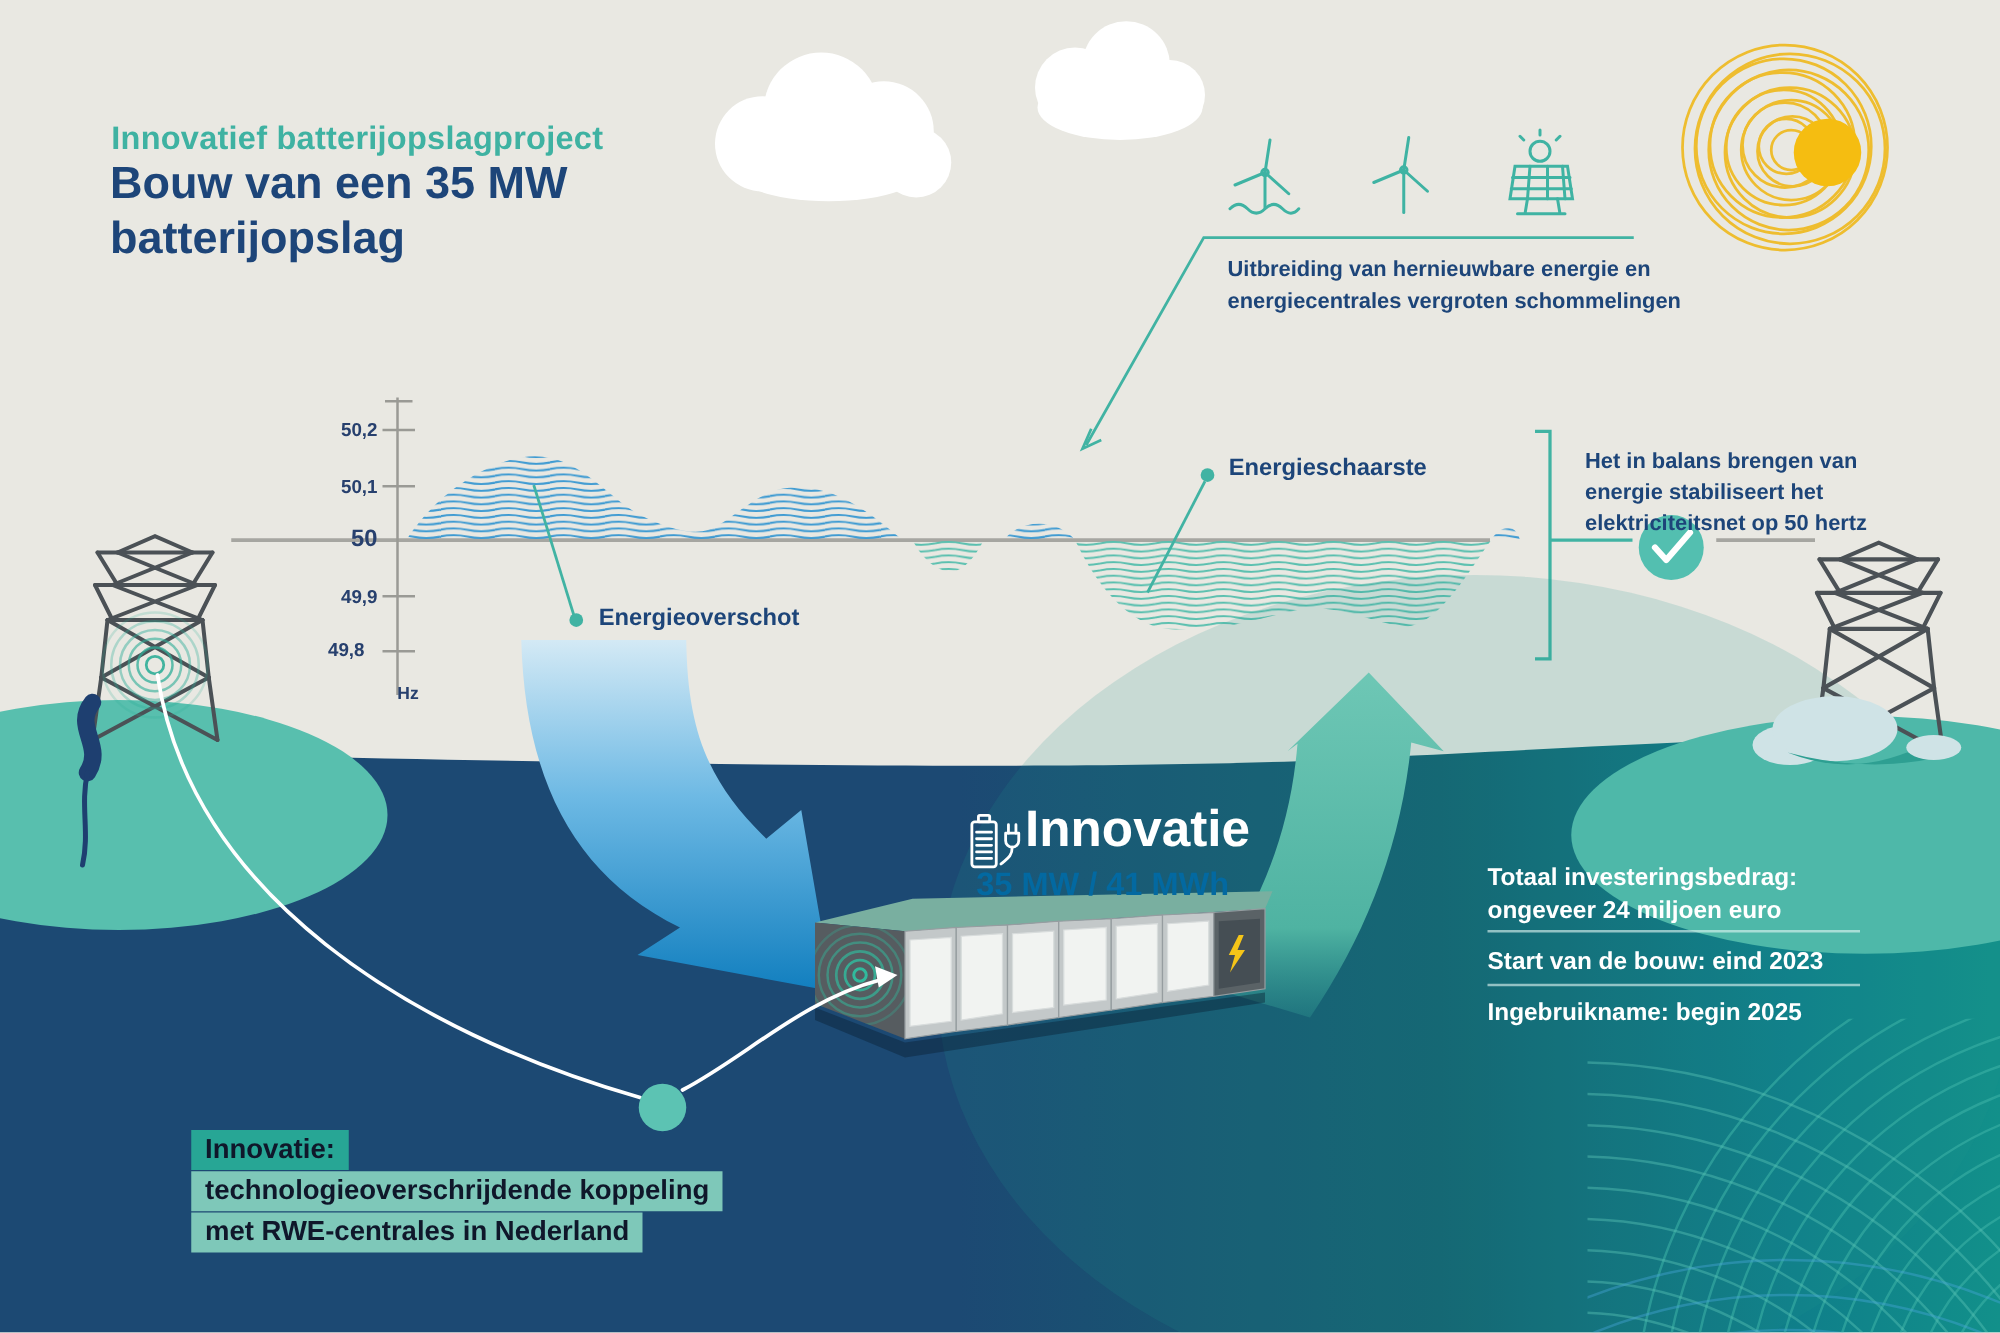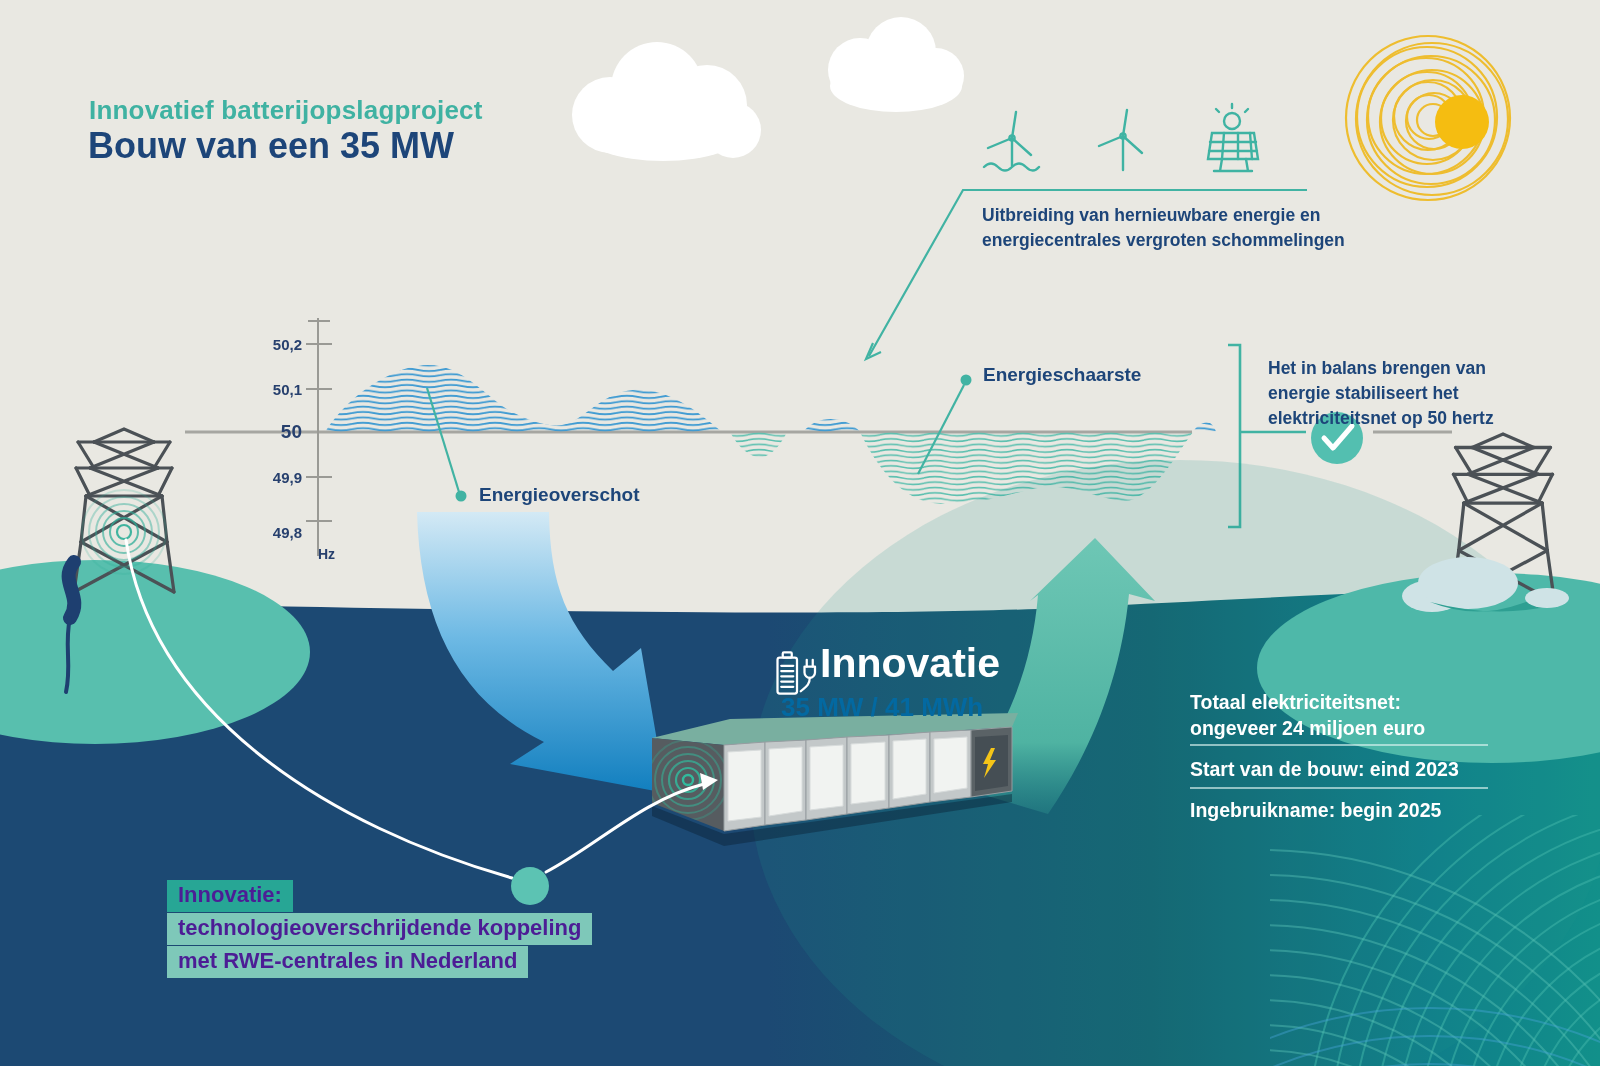--- a/index.html
+++ b/index.html
@@ -20,30 +20,30 @@
   .lbl-schaarste{left:983px;top:364px;}
   .site-name{left:820px;top:640px;font-size:41px;font-weight:700;color:#ffffff;}
   .site-cap{left:781px;top:692px;font-size:26px;font-weight:700;color:#0369a1;}
   .fact{left:1190px;color:#ffffff;font-weight:700;font-size:19.5px;line-height:1.32;}
   .fact-1{top:690px;}
   .fact-2{top:757px;}
   .fact-3{top:798px;}
   .sep{position:absolute;left:1190px;width:298px;height:2px;background:rgba(225,245,242,.62);z-index:5;}
   .sep-1{top:744px;}
   .sep-2{top:787px;}
-  .innov{position:absolute;left:167px;color:#4c1d95;font-weight:700;font-size:22px;padding:2px 11px 4px 11px;z-index:6;}
+  .innov{position:absolute;left:153px;color:#0f172a;font-weight:700;font-size:22px;padding:2px 11px 4px 11px;z-index:6;margin-top:24px;}
   .innov-1{top:880px;background:#27a695;}
   .innov-2{top:913px;background:#7ec8b9;}
   .innov-3{top:946px;background:#7ec8b9;}
   .tick{position:absolute;width:50px;text-align:right;font-weight:700;color:#27406e;font-size:15px;z-index:5;}
   .tick-0{left:252px;top:336px;}
   .tick-1{left:252px;top:381px;}
   .tick-2{left:252px;top:421px;font-size:19px;}
   .tick-3{left:252px;top:469px;}
-  .tick-4{left:252px;top:524px;}
+  .tick-4{left:252px;top:512px;text-align:center;}
   .tick-unit{left:285px;top:546px;font-size:14px;}
 </style>
 </head>
 <body>
 
 <svg class="scene" width="1600" height="1066" viewBox="0 0 1600 1066">
   <defs>
     <pattern id="pwBlue" width="44" height="5.4" patternUnits="userSpaceOnUse">
       <path d="M0,2.7 Q11,0.4 22,2.7 T44,2.7" fill="none" stroke="#3d9ad2" stroke-width="1.7"></path>
     </pattern>
@@ -303,20 +303,21 @@
     <path d="M41,22 V13 M49,22 V13"></path>
     <path d="M38,22 h14 v8 a7,7 0 0 1 -14,0 Z"></path>
     <path d="M45,37 C45,48 38,50 33,55"></path>
   </g>
 </svg>
 
 <div class="txt kicker">Innovatief batterijopslagproject</div>
 
 <div class="txt title">
   <div>Bouw van een 35 MW</div>
+  <div>batterijopslag</div>
 </div>
 
 <div class="txt note note-renew">
   <div>Uitbreiding van hernieuwbare energie en</div>
   <div>energiecentrales vergroten schommelingen</div>
 </div>
 
 <div class="txt note note-balance">
   <div>Het in balans brengen van</div>
   <div>energie stabiliseert het</div>
@@ -330,21 +331,21 @@
 <div class="tick tick-1">50,1</div>
 <div class="tick tick-2">50</div>
 <div class="tick tick-3">49,9</div>
 <div class="tick tick-4">49,8</div>
 <div class="tick tick-unit">Hz</div>
 
 <div class="txt site-name">Innovatie</div>
 <div class="txt site-cap">35 MW / 41 MWh</div>
 
 <div class="txt fact fact-1">
-  <div>Totaal elektriciteitsnet:</div>
+  <div>Totaal investeringsbedrag:</div>
   <div>ongeveer 24 miljoen euro</div>
 </div>
 <div class="sep sep-1"></div>
 <div class="txt fact fact-2">Start van de bouw: eind 2023</div>
 <div class="sep sep-2"></div>
 <div class="txt fact fact-3">Ingebruikname: begin 2025</div>
 
 <div class="innov innov-1">Innovatie:</div>
 <div class="innov innov-2">technologieoverschrijdende koppeling</div>
 <div class="innov innov-3">met RWE-centrales in Nederland</div>

